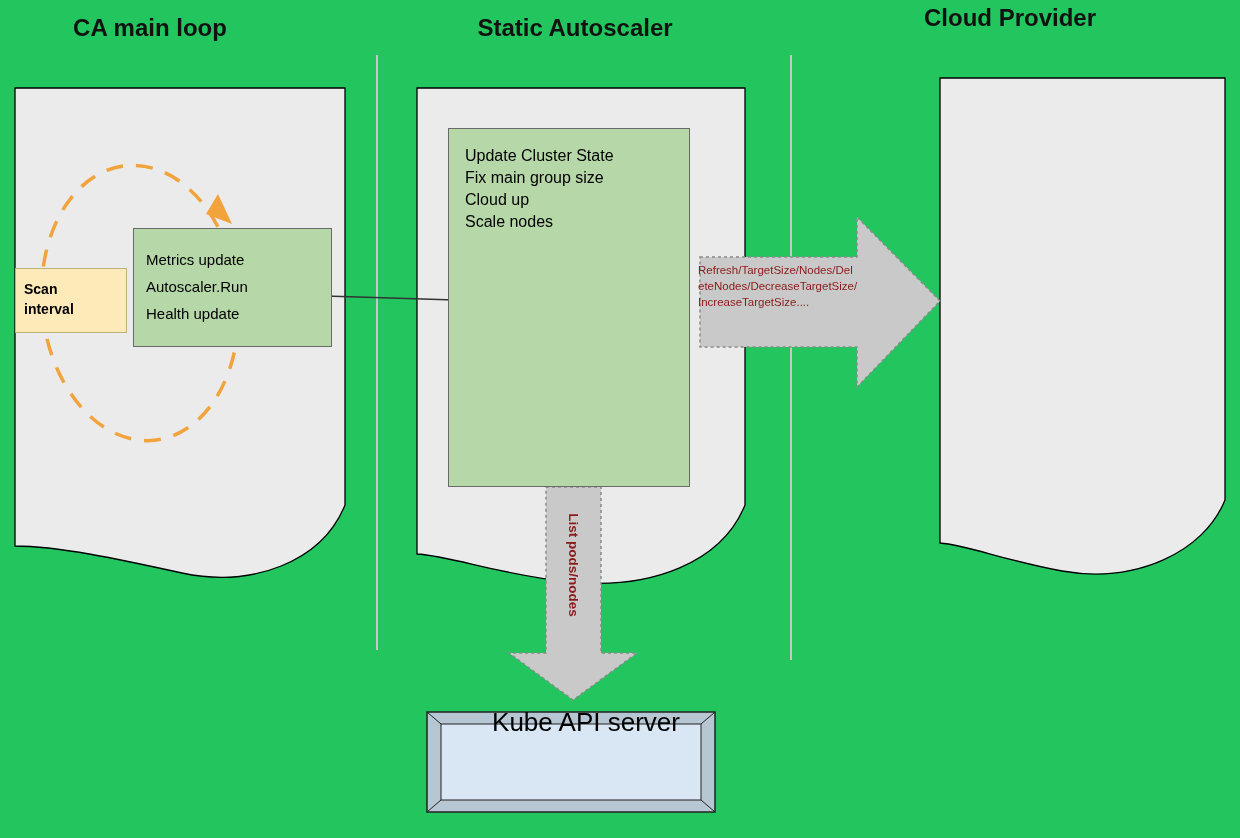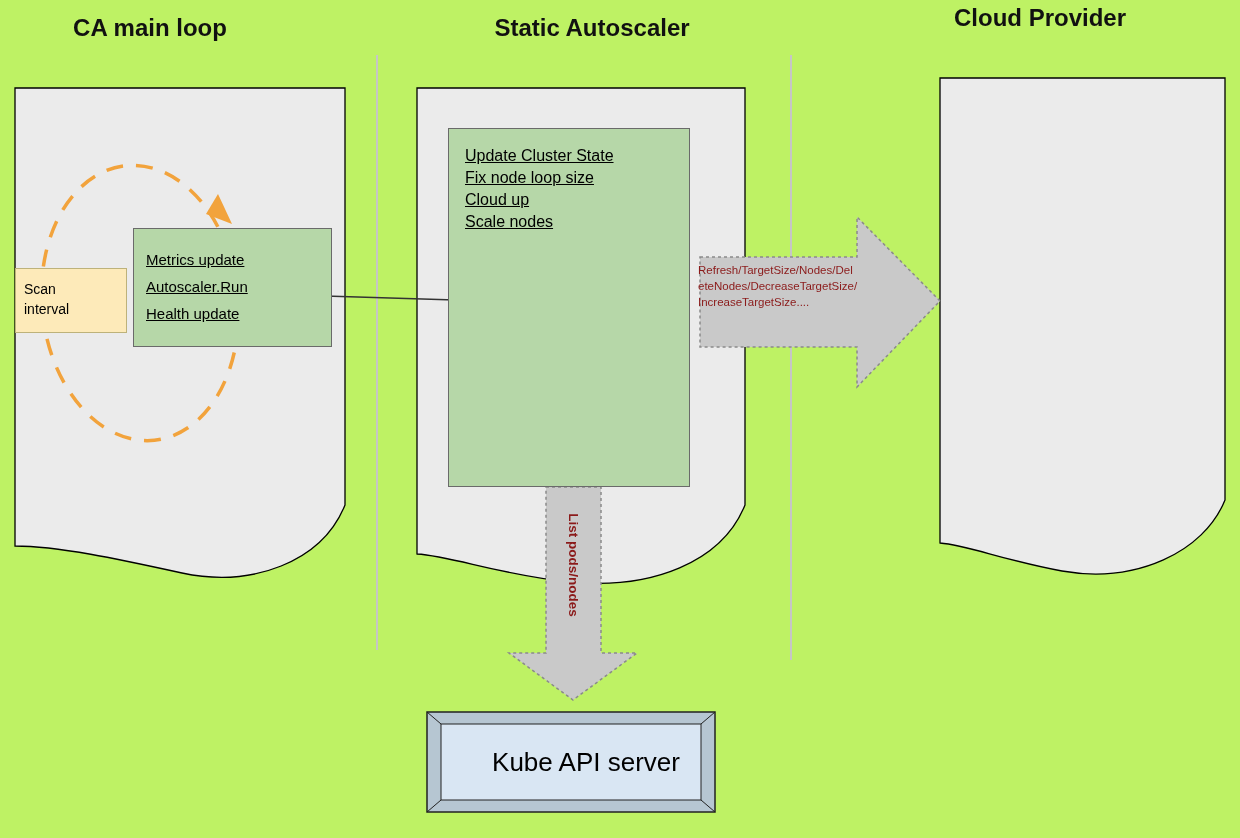--- a/index.html
+++ b/index.html
@@ -1,43 +1,42 @@
 <!DOCTYPE html>
 <html><head>
 <meta charset="utf-8">
 <style>
   html, body { margin: 0; padding: 0; background: #ffffff; }
   .canvas {
     position: relative;
     width: 1240px;
     height: 838px;
-    background: #bef264;
+    background: #22c55e;
     font-family: "Liberation Sans", sans-serif;
     overflow: hidden;
   }
   .layer { position: absolute; left: 0; top: 0; }
 
   .heading {
     position: absolute;
     font-size: 24px;
     font-weight: bold;
     color: #111;
     text-align: center;
   }
   .h-ca    { left: 40px;  top: 14px; width: 220px; }
-  .h-sa    { left: 467px; top: 14px; width: 250px; }
-  .h-cp    { left: 915px; top: 4px;  width: 250px; }
+  .h-sa    { left: 450px; top: 14px; width: 250px; }
+  .h-cp    { left: 885px; top: 4px;  width: 250px; }
 
   .green-box {
     position: absolute;
     background: #b6d7a8;
     border: 1px solid #6a6a6a;
     box-sizing: border-box;
     color: #000;
-    text-decoration: underline;
   }
   .run-box {
     left: 133px; top: 228px; width: 199px; height: 119px;
     padding: 17px 10px 18px 12px;
     font-size: 15px; line-height: 27px;
   }
   .steps-box {
     left: 448px; top: 128px; width: 242px; height: 359px;
     padding: 16px 44px 12px 16px;
     font-size: 16px; line-height: 22px;
@@ -46,21 +45,21 @@
   .yellow-box {
     position: absolute;
     left: 15px; top: 268px; width: 112px; height: 65px;
     background: #fdeab9;
     border: 1px solid #bdb27a;
     box-sizing: border-box;
     padding: 10px 8px 8px 8px;
     font-size: 14px; line-height: 20px;
     color: #000;
   }
-  .yellow-box .wrap { display: inline-block; width: 60px; }
+  .yellow-box .wrap { display: inline-block; width: 60px; font-weight: bold; }
 
   .arrow-label-right {
     position: absolute;
     left: 698px; top: 262px; width: 160px;
     color: #8b1a1a;
     font-size: 11.5px;
     line-height: 16px;
     text-align: left;
     word-break: break-all;
   }
@@ -69,21 +68,21 @@
     left: 573px; top: 565px;
     transform: translate(-50%, -50%) rotate(90deg);
     color: #8b1a1a;
     font-size: 13.5px;
     font-weight: bold;
     white-space: nowrap;
   }
 
   .kube-label {
     position: absolute;
-    left: 441px; top: 724px; width: 290px; height: 76px;
+    left: 441px; top: 684px; width: 290px; height: 76px;
     display: flex; align-items: center; justify-content: center;
     font-size: 26px;
     color: #000;
   }
 </style>
 </head>
 <body>
 
 <div class="canvas">
 
@@ -124,21 +123,21 @@
   </div>
 
   <div class="green-box run-box">
     <div>Metrics update</div>
     <div>Autoscaler.Run</div>
     <div>Health update</div>
   </div>
 
   <div class="green-box steps-box">
     <div>Update Cluster State</div>
-    <div>Fix node loop size</div>
+    <div>Fix main group size</div>
     <div>Cloud up</div>
     <div>Scale nodes</div>
   </div>
 
   <div class="arrow-label-right">Refresh/TargetSize/Nodes/DeleteNodes/DecreaseTargetSize/IncreaseTargetSize....</div>
   <div class="arrow-label-down">List pods/nodes</div>
 
   <div class="kube-label">Kube API server</div>
 
 </div>

